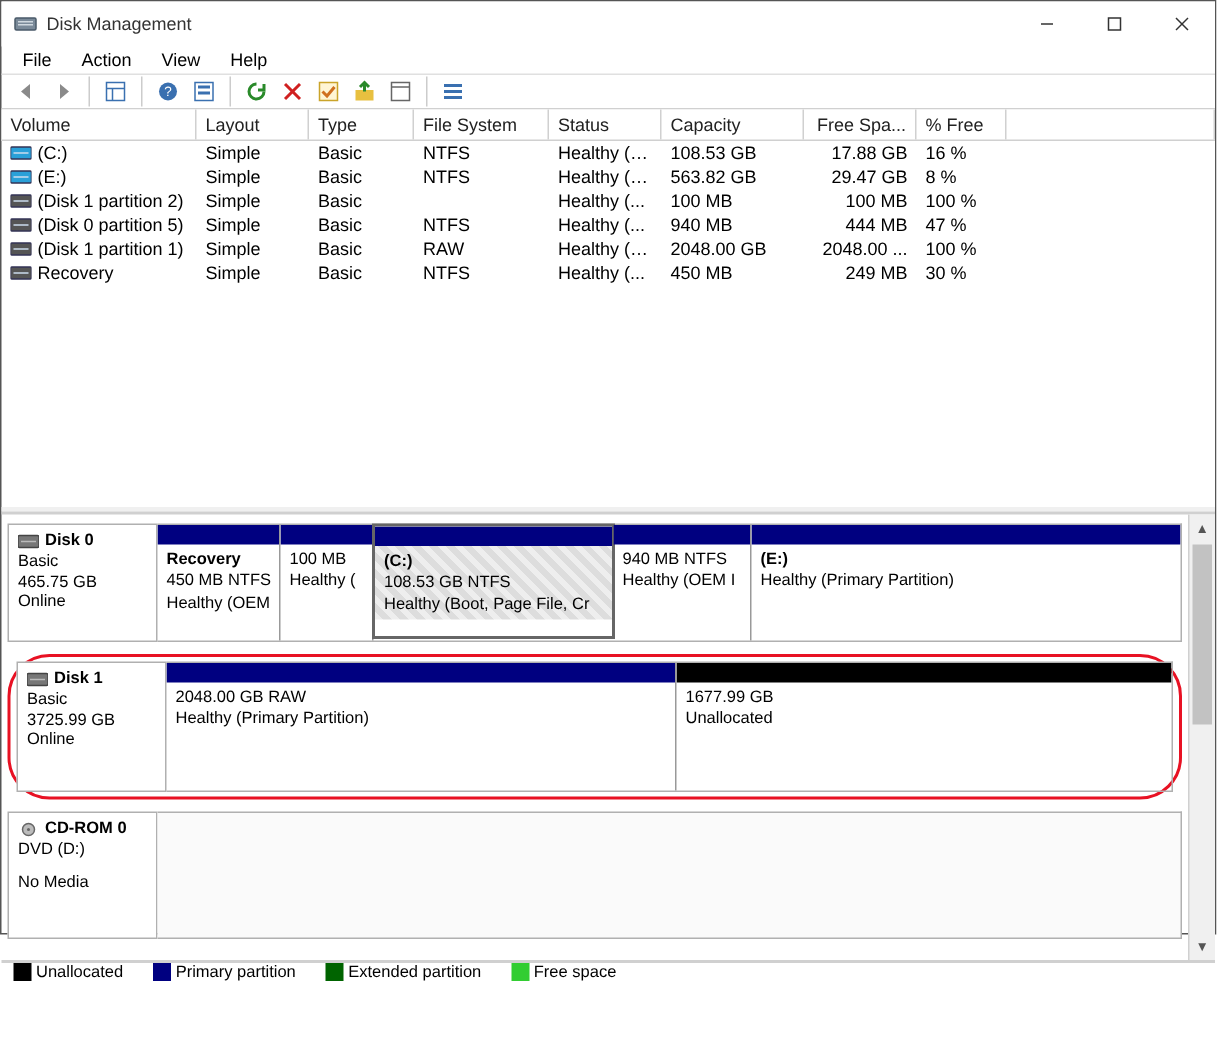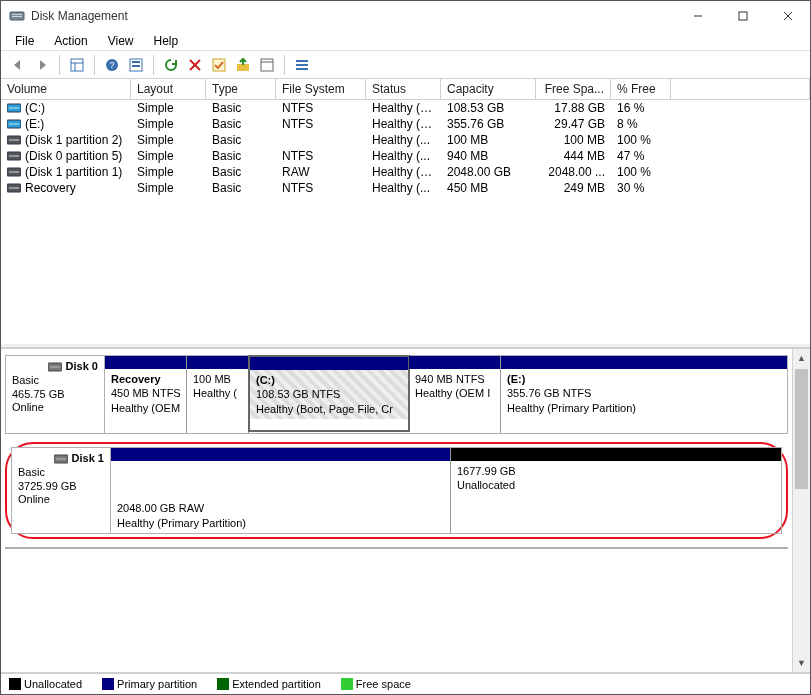--- a/index.html
+++ b/index.html
@@ -1,17 +1,17 @@
 <!DOCTYPE html>
 <html><head>
 <meta charset="utf-8">
 <style>
   * { box-sizing: border-box; margin: 0; padding: 0; }
   html, body { width: 811px; height: 695px; font-family: "Segoe UI", Tahoma, sans-serif; font-size: 12px; background: #fff; overflow: hidden; }
-  .window { width: 811px; height: 695px; border: 1px solid #555; display: flex; flex-direction: column; background: #fff; }
+  .window { width: 811px; height: 623px; border: 1px solid #555; display: flex; flex-direction: column; background: #fff; }
 
   
   .titlebar { height: 30px; display: flex; align-items: center; padding: 0 0 0 8px; background: #fff; }
   .titlebar .app-icon { width: 16px; height: 16px; margin-right: 6px; display: inline-flex; }
   .titlebar .title { flex: 1; font-size: 12px; color: #333; }
   .titlebar .win-btns { display: flex; }
   .titlebar .win-btn { width: 45px; height: 30px; display: flex; align-items: center; justify-content: center; color: #333; font-size: 14px; cursor: pointer; }
 
   
   .menubar { height: 20px; display: flex; align-items: center; padding: 0 4px; border-bottom: 1px solid #e0e0e0; }
@@ -40,21 +40,21 @@
   
   .graph-wrap { flex: 1; display: flex; border-top: 2px solid #d0d0d0; }
   .graph-scroll { flex: 1; overflow-y: auto; padding: 6px 4px 6px 4px; }
   .scrollbar-fake { width: 18px; background: #f0f0f0; border-left: 1px solid #d0d0d0; position: relative; }
   .scrollbar-fake .thumb { position: absolute; top: 20px; left: 2px; right: 2px; height: 120px; background: #c2c2c2; }
   .scrollbar-fake .arrow { position: absolute; left: 0; right: 0; height: 18px; display:flex;align-items:center;justify-content:center;color:#555;font-size:9px;}
   .scrollbar-fake .arrow.up{top:0;} .scrollbar-fake .arrow.down{bottom:0;}
 
   .disk-row { display: flex; margin-bottom: 8px; }
   .disk-info { width: 100px; padding: 4px 6px; border: 1px solid #b0b0b0; background: #fff; font-size: 11px; line-height: 1.25; }
-  .disk-info .disk-title-line { display:flex; align-items:center; gap:4px; font-weight: bold; justify-content: flex-end; }
+  .disk-info .disk-title-line { display:flex; align-items:center; gap:4px; font-weight: bold; }
   .parts { flex: 1; display: flex; border: 1px solid #b0b0b0; border-left: none; }
 
   .disk1-wrap { border: 2px solid #e81123; border-radius: 28px; padding: 3px 4px; margin-bottom: 8px; }
   .disk1-wrap .disk-row { margin-bottom: 0; }
 
   .part { border-right: 1px solid #999; display: flex; flex-direction: column; overflow: hidden; }
   .part:last-child { border-right: none; }
   .part .bar { height: 13px; flex-shrink: 0; }
   .bar-primary { background: #000080; }
   .bar-unalloc { background: #000; }
@@ -224,21 +224,21 @@
                 <rect x="0" y="1" width="14" height="8" rx="1" fill="#2aa0d8" stroke="#335"></rect>
                 <line x1="2" y1="5" x2="12" y2="5" stroke="#cde"></line>
               </svg>
             </span>
             <span>(E:)</span>
           </div>
           <div class="cell col-layout">Simple</div>
           <div class="cell col-type">Basic</div>
           <div class="cell col-fs">NTFS</div>
           <div class="cell col-status">Healthy (P...</div>
-          <div class="cell col-cap">355.76 GB</div>
+          <div class="cell col-cap">563.82 GB</div>
           <div class="cell col-free">29.47 GB</div>
           <div class="cell col-pfree">8 %</div>
           <div class="cell col-rest"></div>
         </div>
         <div class="vol-row">
           <div class="cell col-vol first">
             <span class="disk-icon">
               <svg viewBox="0 0 14 10">
                 <rect x="0" y="1" width="14" height="8" rx="1" fill="#555" stroke="#335"></rect>
                 <line x1="2" y1="5" x2="12" y2="5" stroke="#cde"></line>
@@ -361,21 +361,20 @@
               <div class="bar bar-primary"></div>
               <div class="plabel">
                 <div>940 MB NTFS</div>
                 <div>Healthy (OEM I</div>
               </div>
             </div>
             <div class="part" style="flex: 1 1 0%; height: 77px;">
               <div class="bar bar-primary"></div>
               <div class="plabel">
                 <div class="pname">(E:)</div>
-                <div>355.76 GB NTFS</div>
                 <div>Healthy (Primary Partition)</div>
               </div>
             </div>
           </div>
       </div>
 
       <div class="disk1-wrap">
         <div class="disk-row">
           <div class="disk-info">
             <div class="disk-title-line">
@@ -385,39 +384,53 @@
                     <line x1="2" y1="5" x2="12" y2="5" stroke="#bbb"></line>
                   </svg>
                 </span>
               <span>Disk 1</span>
             </div>
             <div>Basic</div>
             <div>3725.99 GB</div>
             <div>Online</div>
           </div>
           <div class="parts" id="disk1-parts">
-              <div class="part" style="width: 340px; height: 85px; justify-content: space-between;">
+              <div class="part" style="width: 340px; height: 85px;">
                 <div class="bar bar-primary"></div>
                 <div class="plabel">
                   <div>2048.00 GB RAW</div>
                   <div>Healthy (Primary Partition)</div>
                 </div>
               </div>
               <div class="part" style="flex: 1 1 0%; height: 85px;">
                 <div class="bar bar-unalloc"></div>
                 <div class="plabel">
                   <div>1677.99 GB</div>
                   <div>Unallocated</div>
                 </div>
               </div>
             </div>
         </div>
       </div>
 
       <div class="disk-row">
+        <div class="disk-info" style="height:85px">
+          <div class="disk-title-line">
+            <span class="disk-icon">
+                <svg viewBox="0 0 14 10">
+                  <circle cx="7" cy="5" r="4" fill="#bcbcbc" stroke="#666"></circle>
+                  <circle cx="7" cy="5" r="1" fill="#666"></circle>
+                </svg>
+              </span>
+            <span>CD-ROM 0</span>
+          </div>
+          <div>DVD (D:)</div>
+          <div style="height:8px"></div>
+          <div>No Media</div>
+        </div>
         <div class="parts" style="background:#fafafa"></div>
       </div>
 
     </div>
     <div class="scrollbar-fake">
       <div class="arrow up">▲</div>
       <div class="thumb"></div>
       <div class="arrow down">▼</div>
     </div>
   </div>

